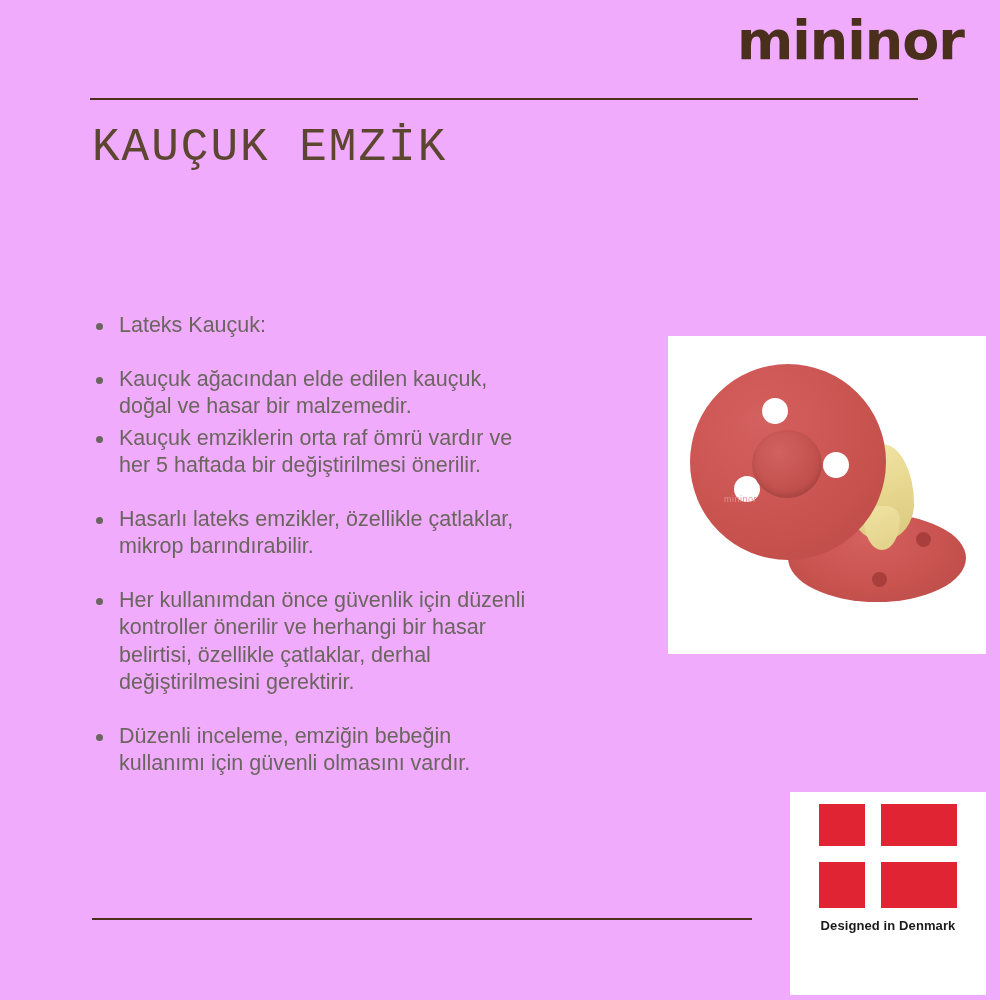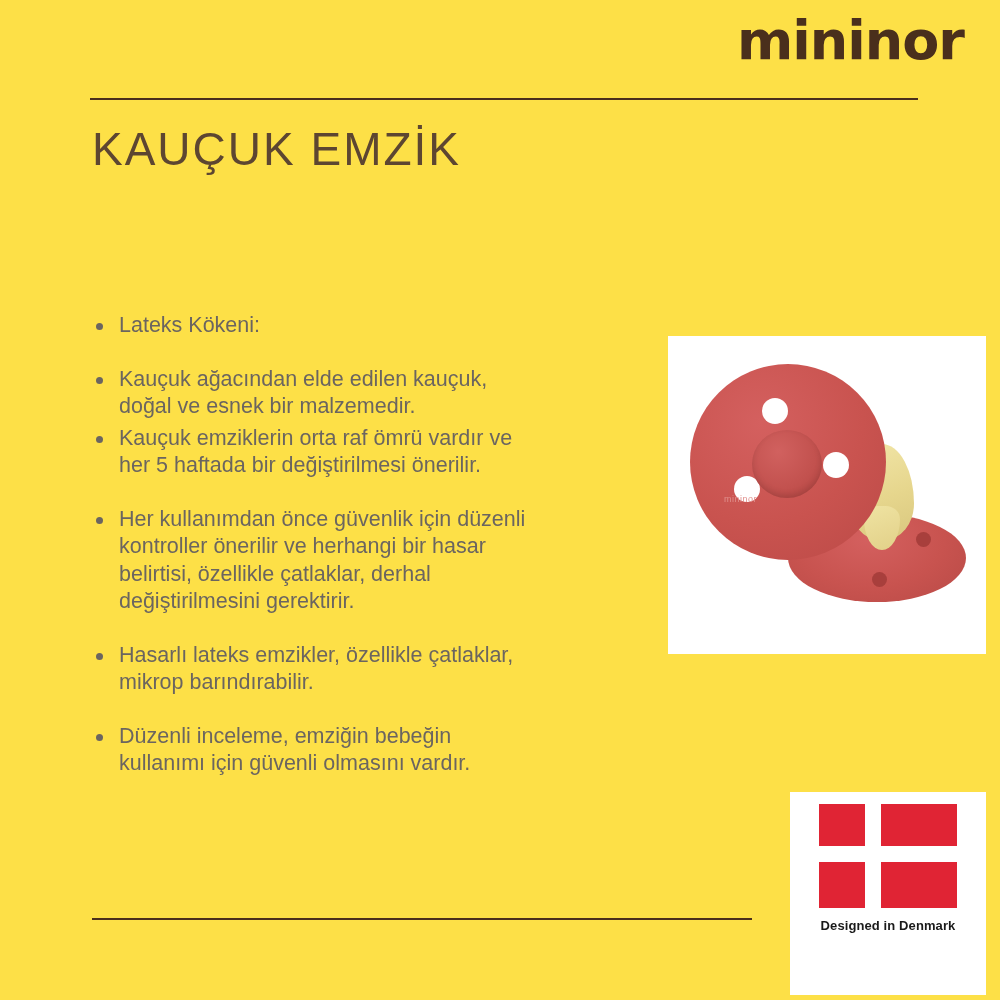--- a/index.html
+++ b/index.html
@@ -12,21 +12,21 @@
     background: #fdf6ec;
     font-family: "Liberation Sans", sans-serif;
     overflow: hidden;
     position: relative;
   }
 
   .page {
     position: relative;
     width: 1000px;
     height: 1000px;
-    background: #fde047;
+    background: #f0abfc;
   }
 
   
   .brand {
     position: absolute;
     top: 14px;
     right: 36px;
     font-family: "DejaVu Sans", sans-serif;
     font-size: 54px;
     font-weight: 700;
@@ -43,21 +43,21 @@
     top: 98px;
     height: 2px;
     background: #4a2f1c;
   }
 
   
   .title {
     position: absolute;
     left: 92px;
     top: 122px;
-    font-family: Liberation Sans, sans-serif;
+    font-family: Liberation Mono, monospace;
     font-size: 46px;
     letter-spacing: 2px;
     color: #5d4631;
     font-weight: 400;
   }
 
   
   .bullets {
     position: absolute;
     left: 96px;
@@ -233,48 +233,48 @@
   <div class="brand">mininor</div>
 
   <div class="rule-top"></div>
 
   <div class="title">KAUÇUK EMZİK</div>
 
   <div class="bullets">
 
     <div class="bullet-row gap-lg">
       <span class="dot"></span>
-      <span class="btext">Lateks Kökeni:</span>
+      <span class="btext">Lateks Kauçuk:</span>
     </div>
 
     <div class="bullet-row tight">
       <span class="dot"></span>
       <span class="btext">Kauçuk ağacından elde edilen kauçuk,
-doğal ve esnek bir malzemedir.</span>
+doğal ve hasar bir malzemedir.</span>
     </div>
 
 
     <div class="bullet-row gap-lg">
       <span class="dot"></span>
       <span class="btext">Kauçuk emziklerin orta raf ömrü vardır ve
 her 5 haftada bir değiştirilmesi önerilir.</span>
+    </div>
+
+    <div class="bullet-row gap-lg">
+      <span class="dot"></span>
+      <span class="btext">Hasarlı lateks emzikler, özellikle çatlaklar,
+mikrop barındırabilir.</span>
     </div>
 
     <div class="bullet-row gap-lg">
       <span class="dot"></span>
       <span class="btext">Her kullanımdan önce güvenlik için düzenli
 kontroller önerilir ve herhangi bir hasar
 belirtisi, özellikle çatlaklar, derhal
 değiştirilmesini gerektirir.</span>
-    </div>
-
-    <div class="bullet-row gap-lg">
-      <span class="dot"></span>
-      <span class="btext">Hasarlı lateks emzikler, özellikle çatlaklar,
-mikrop barındırabilir.</span>
     </div>
 
     <div class="bullet-row">
       <span class="dot"></span>
       <span class="btext">Düzenli inceleme, emziğin bebeğin
 kullanımı için güvenli olmasını vardır.</span>
     </div>
 
   </div>
 

